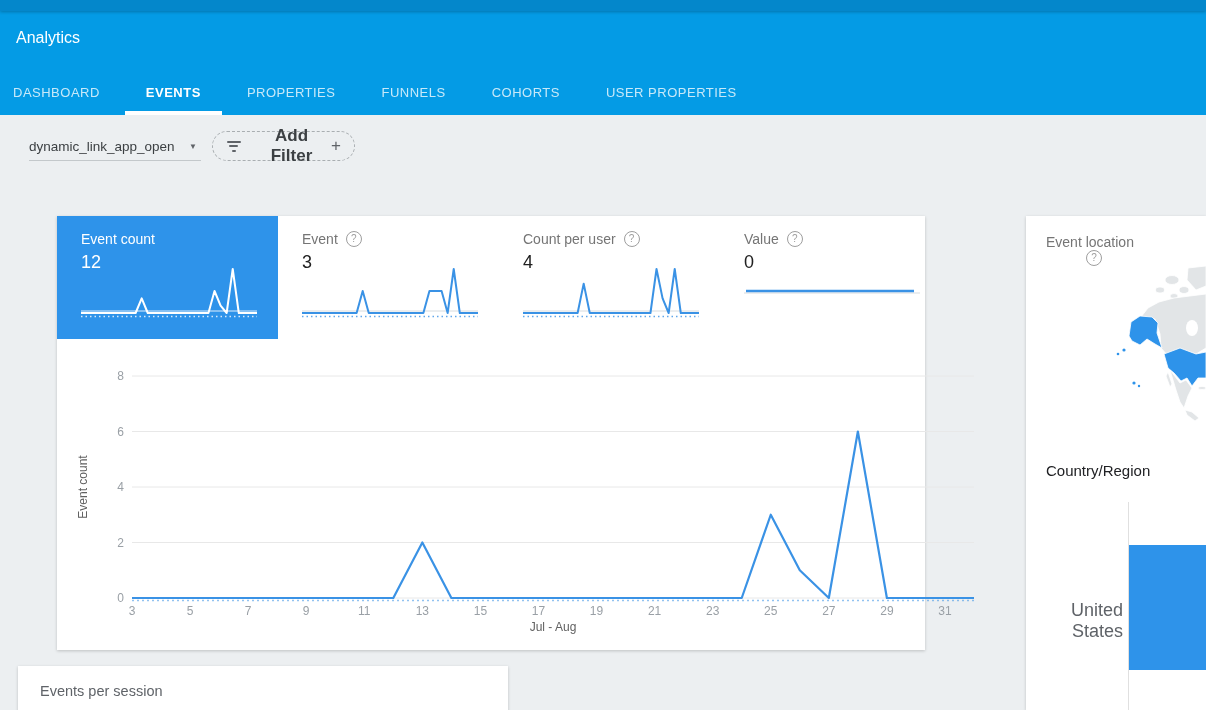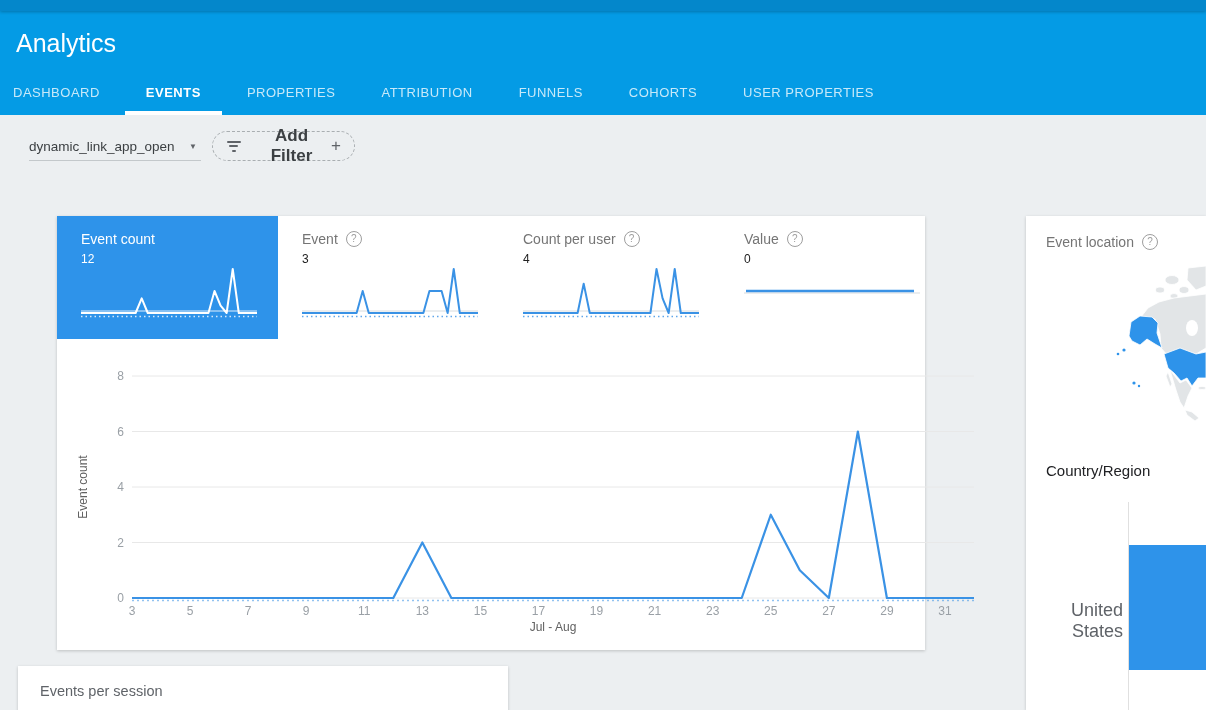--- a/index.html
+++ b/index.html
@@ -4,21 +4,21 @@
 <style>
   html,body{margin:0;padding:0;}
   body{width:1206px;height:710px;overflow:hidden;background:#eceff1;
        font-family:"Liberation Sans",sans-serif;position:relative;}
   .page{position:relative;width:1206px;height:710px;overflow:hidden;}
 
   
   .app-header{position:absolute;left:0;top:0;width:100%;height:115px;background:#049be5;}
   .top-strip{position:absolute;left:0;top:0;width:100%;height:11px;background:#0487cb;
              box-shadow:0 1px 3px rgba(0,0,0,.25);}
-  .app-title{position:absolute;left:16px;top:29px;color:#fff;font-size:25px;}
+  .app-title{position:absolute;left:16px;top:29px;color:#fff;font-size:16px;}
   .tabs{position:absolute;left:0;bottom:0;height:47px;display:flex;margin-left:-8px;}
   .tab{padding:0 21px;margin-right:4px;line-height:49px;font-size:13px;letter-spacing:.5px;
        color:rgba(255,255,255,.78);cursor:pointer;white-space:nowrap;}
   .tab.active{color:#fff;font-weight:bold;box-shadow:inset 0 -4px 0 #fff;}
 
   
   .event-select{position:absolute;left:29px;top:132px;width:172px;height:28px;display:flex;
        align-items:center;justify-content:space-between;border-bottom:1px solid #c3c8cb;
        font-size:13.5px;color:#3c4043;cursor:pointer;}
   .caret{font-size:8px;color:#5f6368;margin-right:4px;}
@@ -39,32 +39,32 @@
   .location-card{left:1026px;top:216px;width:180px;height:494px;}
   .session-card{left:18px;top:666px;width:490px;height:60px;}
 
   
   .metric-row{position:absolute;left:0;top:0;height:123px;display:flex;}
   .metric-card{position:relative;width:221px;height:123px;box-sizing:border-box;cursor:pointer;}
   .metric-card.selected{background:#2e93ea;}
   .metric-label{position:absolute;left:24px;top:15px;font-size:14px;color:#757575;
        display:flex;align-items:center;white-space:nowrap;}
   .metric-card.selected .metric-label{color:#fff;}
-  .metric-value{position:absolute;left:24px;top:36px;font-size:12px;color:#212121;}
+  .metric-value{position:absolute;left:24px;top:36px;font-size:18px;color:#212121;}
   .metric-card.selected .metric-value{color:#fff;}
   .help{display:inline-block;width:14px;height:14px;line-height:14px;border-radius:50%;
        border:1px solid #9e9e9e;color:#9e9e9e;font-size:10px;text-align:center;margin-left:8px;
        cursor:pointer;}
   svg.spark{position:absolute;left:24px;top:46px;width:176px;height:64px;overflow:visible;}
 
   #mainchart{position:absolute;left:0;top:123px;width:992px;height:311px;}
 
   
   .loc-title{position:absolute;left:20px;top:18px;font-size:14px;color:#757575;
-       display:flex;align-items:center;}
+       display:flex;align-items:center;flex-direction:column;}
   #map{position:absolute;left:58px;top:50px;width:122px;height:186px;}
   .country-region{position:absolute;left:20px;top:246px;font-size:15px;color:#202124;}
   .bar-axis{position:absolute;left:102px;top:286px;width:1px;height:208px;background:#e0e0e0;}
   .bar-label{position:absolute;left:0;top:384px;width:97px;text-align:right;font-size:18px;
        color:#5f6368;}
   .bar-rect{position:absolute;left:103px;top:329px;width:90px;height:125px;background:#2e93ea;}
 
   .session-title{margin:17px 16px 0 22px;font-size:14.5px;color:#5f6368;}
 
   text{font-family:"Liberation Sans",sans-serif;}
@@ -74,21 +74,20 @@
 
 <div class="page">
 
   <header class="app-header">
     <div class="top-strip"></div>
     <div class="app-title">Analytics</div>
     <nav class="tabs" id="tabbar">
       <div class="tab">DASHBOARD</div>
       <div class="tab active">EVENTS</div>
       <div class="tab">PROPERTIES</div>
-      <div class="tab">ATTRIBUTION</div>
       <div class="tab">FUNNELS</div>
       <div class="tab">COHORTS</div>
       <div class="tab">USER PROPERTIES</div>
     </nav>
   </header>
 
   <div class="event-select">
     <span>dynamic_link_app_open</span>
     <span class="caret">▼</span>
   </div>

